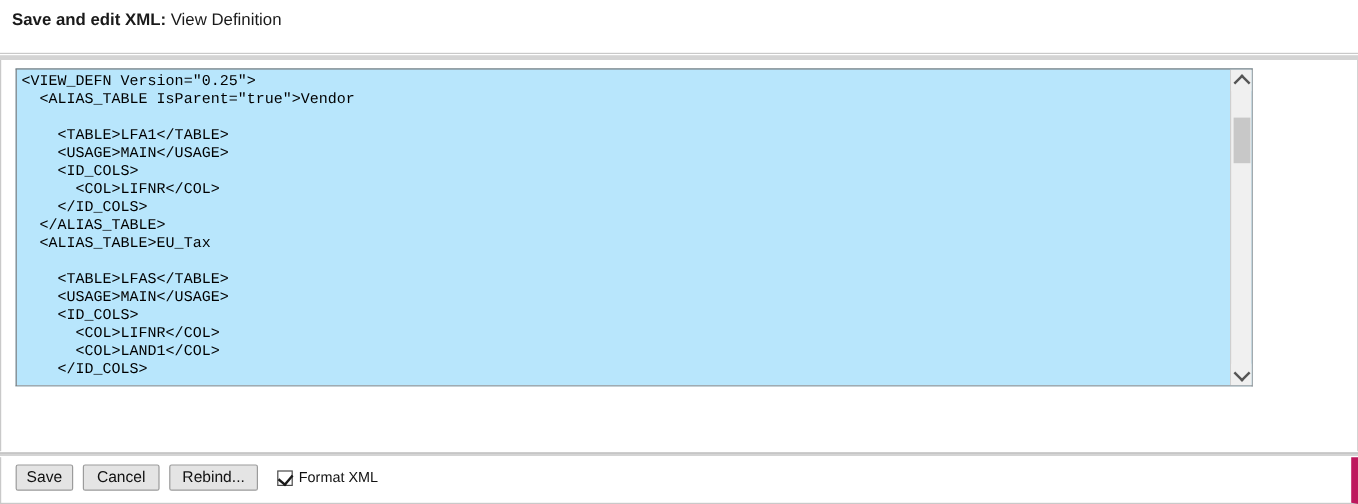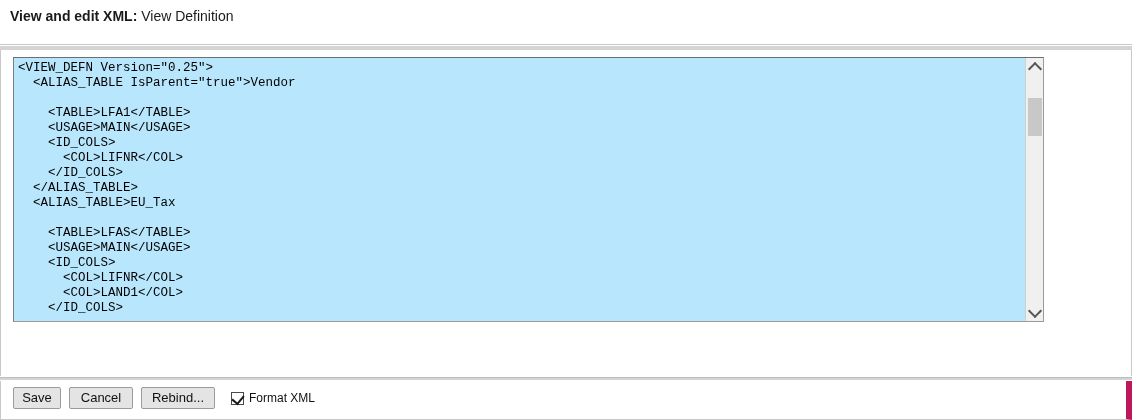--- a/index.html
+++ b/index.html
@@ -225,21 +225,21 @@
     font-size: 12px;
     color: #111111;
   }
 </style>
 </head>
 <body>
 
 <div class="page">
 
   <div class="header-band">
-    <div class="header-title"><span class="bold">View and edit XML:</span><span class="normal"> View Definition</span></div>
+    <div class="header-title"><span class="bold">Save and edit XML:</span><span class="normal"> View Definition</span></div>
   </div>
 
   <div class="header-gap"></div>
 
   <div class="main-panel">
 
     <div class="editor-wrap">
       <pre class="editor-text">&lt;VIEW_DEFN Version="0.25"&gt;
   &lt;ALIAS_TABLE IsParent="true"&gt;Vendor
 

